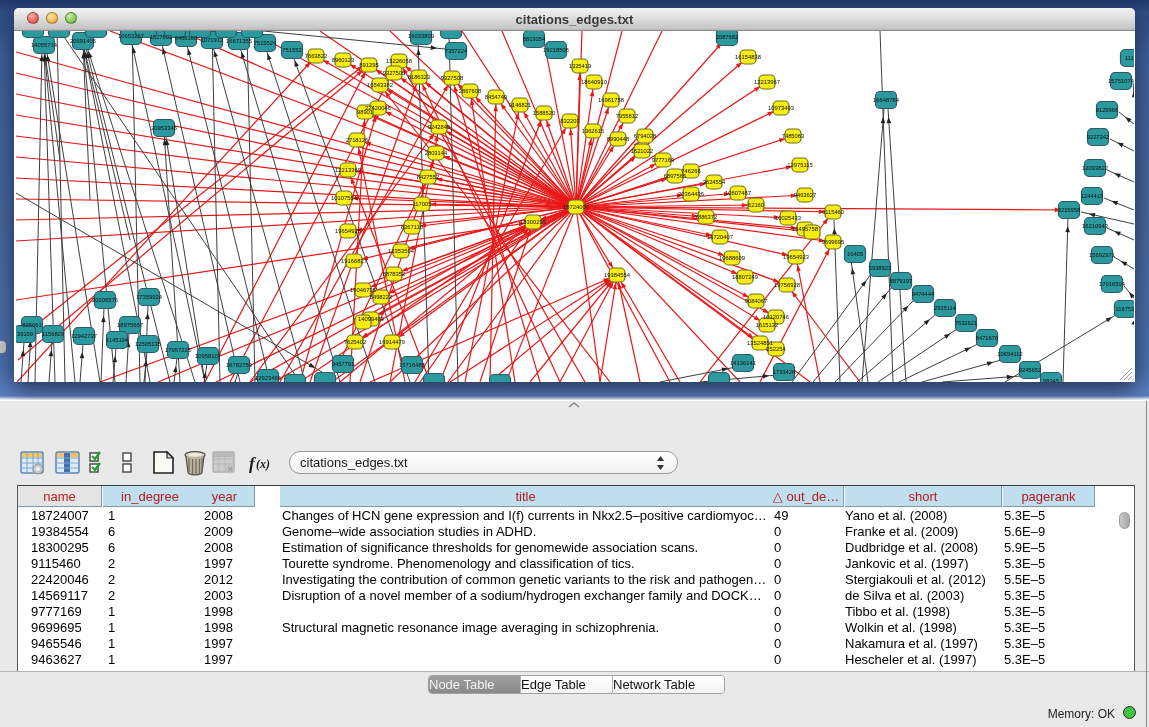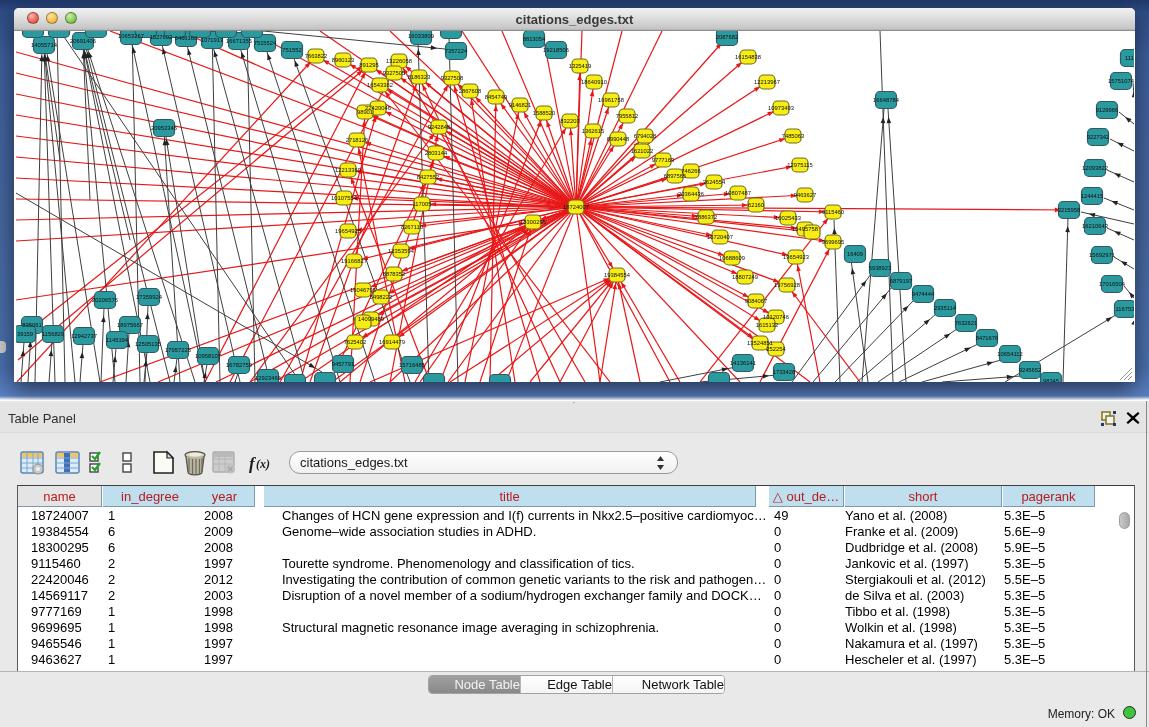--- a/index.html
+++ b/index.html
@@ -30,21 +30,21 @@
 #tbody{position:absolute;left:0;top:22px;width:1116px;font-size:13px;color:#000}
 .tr{position:relative;height:16px;line-height:16px;white-space:nowrap}
 .tr div{position:absolute;top:0;height:16px;overflow:hidden}
 .c0{left:13px;width:84px} .c1{left:90px;width:92px} .c2{left:186px;width:74px}
 .c3{left:264px;width:488px} .c4{left:756px;width:72px} .c5{left:827px;width:158px;text-align:left}
 .c6{left:986px;width:90px}
 #vsb{position:absolute;right:4px;top:26px;width:11px;height:17px;border-radius:6px;
   background:linear-gradient(90deg,#c9c9c9,#a8a8a8);border:1px solid #9b9b9b}
 #tabs{position:absolute;left:428px;top:274px;height:19px;border:1px solid #a2a2a2;border-radius:4px;
   overflow:hidden;font-size:13px;display:flex;background:#fff}
-#tabs div{height:19px;line-height:18px;text-align:right}
+#tabs div{height:19px;line-height:18px;text-align:left}
 #seg1{width:91px;background:linear-gradient(180deg,#a0a0a0,#868686);color:#f3f3f3}
 #seg2{width:92px;background:linear-gradient(180deg,#fff,#f3f3f3);color:#111;border-left:1px solid #b5b5b5}
 #seg3{width:112px;background:linear-gradient(180deg,#fff,#f3f3f3);color:#111;border-left:1px solid #b5b5b5}
 #tabline{position:absolute;left:0;top:270px;width:100%;height:1px;background:#b4b4b4}
 #status{position:absolute;right:34px;top:306px;font-size:12px;color:#222}
 #memdot{position:absolute;right:13px;top:305px;width:13px;height:13px;border-radius:50%;
   background:#3ec43e;border:1.5px solid #2a2a2a}
 #rline{position:absolute;right:2px;top:0;width:1px;height:100%;background:#8a8a8a}
 </style></head><body>
 <div id="desk"></div>
@@ -724,33 +724,20 @@
 <text x="533" y="224.2" font-size="5.8" fill="#111" text-anchor="middle" font-family="Liberation Sans, sans-serif">18300295</text>
 <line x1="1120" y1="380" x2="1132" y2="368" stroke="#999" stroke-width="1"></line>
 <line x1="1124" y1="380" x2="1132" y2="372" stroke="#999" stroke-width="1"></line>
 <line x1="1128" y1="380" x2="1132" y2="376" stroke="#999" stroke-width="1"></line>
 </svg>
 </div>
 <div id="panel">
     <svg width="14" height="6" style="position:absolute;left:567px;top:1px" viewBox="0 0 14 6">
       <path d="M2 5L7 1L12 5" stroke="#8a8a8a" stroke-width="1.6" fill="none"></path>
     </svg>
-  <div id="phead">
-      <span class="t">Table Panel</span>
-    <svg width="17" height="17" style="position:absolute;right:32px;top:7px" viewBox="0 0 17 17">
-      <rect x="2" y="2" width="8" height="8" fill="#eef3fa" stroke="#8a7a22" stroke-width="1.6"></rect>
-      <rect x="6" y="6" width="8" height="8" fill="#eef3fa" stroke="#8a7a22" stroke-width="1.6"></rect>
-      <rect x="13" y="1" width="3" height="3" fill="#1c3c6e"></rect>
-        <rect x="1" y="13" width="3" height="3" fill="#1c3c6e"></rect>
-      <rect x="13" y="13" width="3" height="3" fill="#1c3c6e"></rect>
-    </svg>
-    <svg width="14" height="14" style="position:absolute;right:9px;top:8px" viewBox="0 0 14 14">
-      <path d="M2 1L7 5.2 12 1 13.5 2.5 8.8 7l4.7 4.5L12 13 7 8.8 2 13 .5 11.5 5.2 7 .5 2.5Z" fill="#000"></path>
-    </svg>
-  </div>
   <div id="toolbar">
     <svg width="280" height="48" style="position:absolute;left:0;top:11px" viewBox="0 0 280 48">
 
       <g>
           <rect x="21" y="7" width="22" height="21" rx="2" fill="#dcebf8" stroke="#5b87b5" stroke-width="1.5"></rect>
       <rect x="22" y="8" width="20" height="4" fill="#f5c45e"></rect>
       <path d="M27 8V28M33 8V28M38 8V28M22 13H42M22 18H42M22 23H42" stroke="#7fa8cc" stroke-width="1"></path>
       <circle cx="38" cy="24" r="5" fill="#c9c9c9" stroke="#8f8f8f"></circle>
           <circle cx="38" cy="24" r="2" fill="#efefef"></circle>
         </g>
@@ -802,21 +789,21 @@
         <path d="M4.5 0 8 5H1Z" fill="#333"></path>
           <path d="M4.5 14 1 9h7Z" fill="#333"></path>
       </svg>
     </div>
   </div>
   <div id="tablewrap">
     <div id="thead">
       <div style="left:0;width:84px;background:#e4e4e4">name</div>
       <div style="left:85px;width:95px">in_degree</div>
       <div style="left:177px;width:60px">year</div>
-      <div style="left:246px;width:492px">title</div>
+      <div style="left:262px;width:492px">title</div>
       <div style="left:751px;width:75px">△ out_de…</div>
       <div style="left:827px;width:157px">short</div>
       <div style="left:985px;width:92px">pagerank</div>
     </div>
     <div id="tbody">
 <div class="tr">
           <div class="c0">18724007</div>
           <div class="c1">1</div>
           <div class="c2">2008</div>
           <div class="c3">Changes of HCN gene expression and I(f) currents in Nkx2.5–positive cardiomyoc…</div>
@@ -830,20 +817,21 @@
           <div class="c2">2009</div>
           <div class="c3">Genome–wide association studies in ADHD.</div>
           <div class="c4">0</div>
           <div class="c5">Franke et al. (2009)</div>
           <div class="c6">5.6E–9</div>
         </div>
 <div class="tr">
           <div class="c0">18300295</div>
           <div class="c1">6</div>
           <div class="c2">2008</div>
+          <div class="c3">Estimation of significance thresholds for genomewide association scans.</div>
           <div class="c4">0</div>
           <div class="c5">Dudbridge et al. (2008)</div>
           <div class="c6">5.9E–5</div>
         </div>
 <div class="tr">
           <div class="c0">9115460</div>
           <div class="c1">2</div>
           <div class="c2">1997</div>
           <div class="c3">Tourette syndrome. Phenomenology and classification of tics.</div>
           <div class="c4">0</div>

